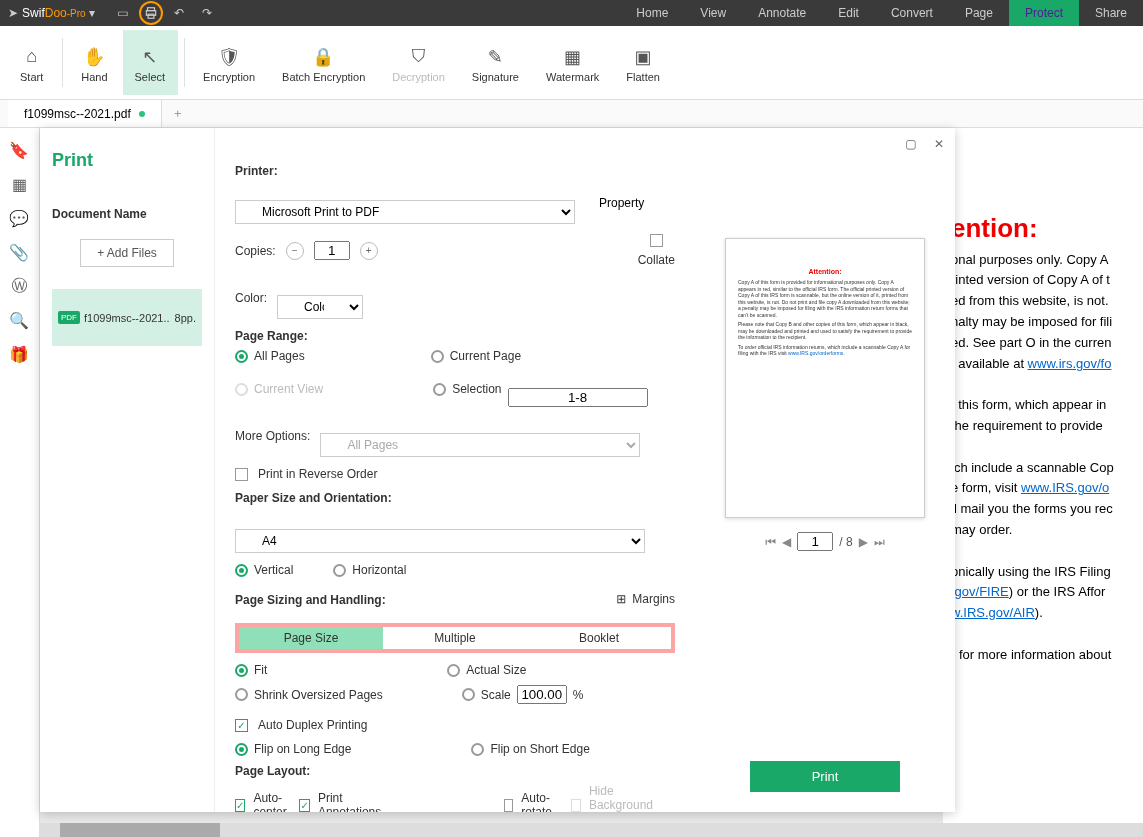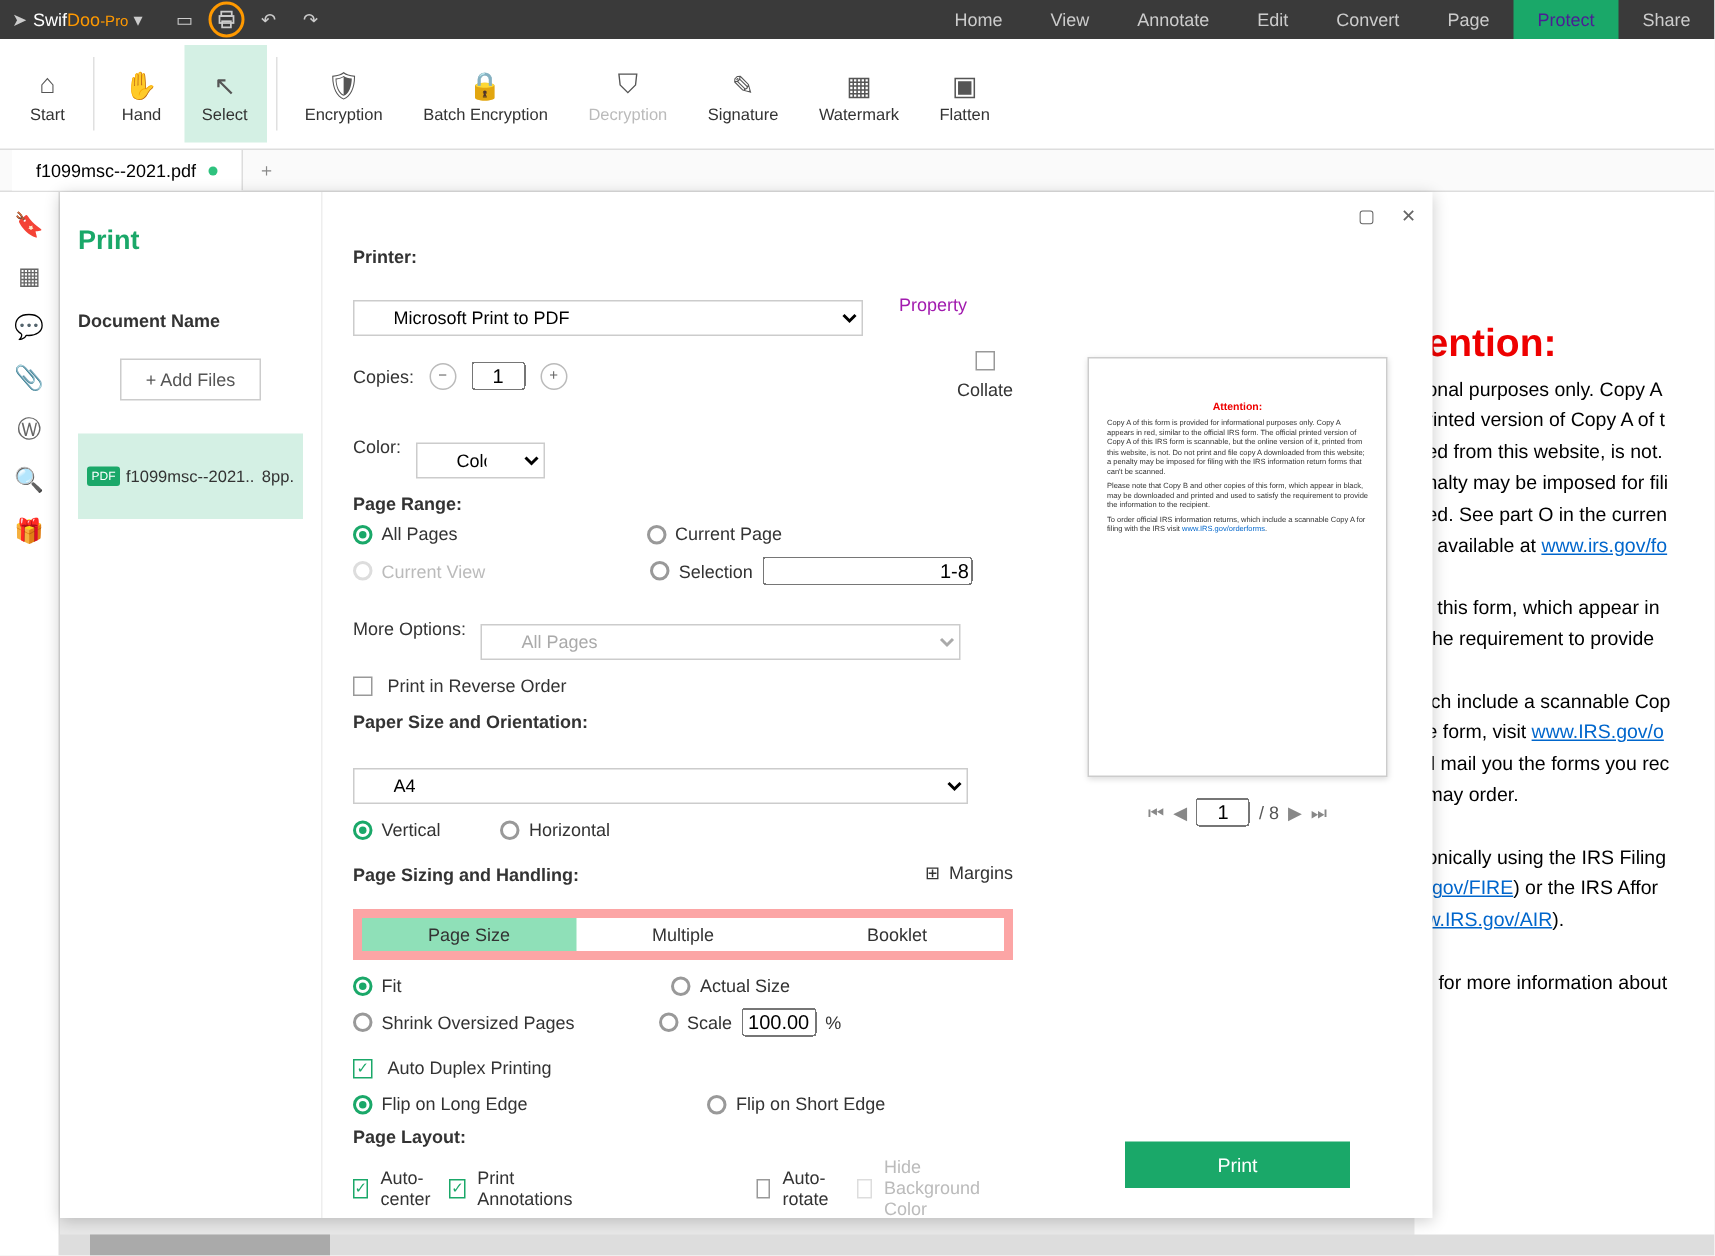--- a/index.html
+++ b/index.html
@@ -55,37 +55,37 @@
 .add-files { border: 1px solid #ccc; padding: 6px 16px; font-size: 12px; color: #555; cursor: pointer; margin: 0 auto 22px; display: block; background:#fff; }
 .file-entry { background: #d4f0e4; padding: 22px 6px; font-size: 11px; color: #333; display: flex; align-items: center; gap: 4px; }
 .pdf-badge { background: #1aa869; color: #fff; font-size: 8px; padding: 2px 3px; border-radius: 2px; }
 
 .dlg-mid { flex: 1; padding: 28px 20px 10px; font-size: 12px; color: #333; overflow: auto; }
 .dlg-mid label { display: block; margin-bottom: 4px; }
 .row { display: flex; align-items: center; gap: 10px; margin-bottom: 10px; }
 .sec-head { font-weight: 600; margin: 8px 0 6px; }
 select, input[type=text] { border: 1px solid #ccc; padding: 3px 22px; font-size: 12px; background: #fff; margin-top: 18px; }
 .printer-sel { width: 340px; }
-.property-link { color: #a21caf; margin-left: 14px; cursor: pointer; }
+.property-link { color: #000000; margin-left: 14px; cursor: pointer; }
 .copies-in { width: 36px; text-align: center; }
 .num-btn { width: 18px; height: 18px; border: 1px solid #bbb; border-radius: 50%; display:flex; align-items:center; justify-content:center; font-size:10px; cursor:pointer; color:#666; }
 .collate { margin-left: auto; display:flex; gap:6px; align-items:center;flex-direction:column; }
 .radio-group { display: flex; gap: 40px; margin-bottom: 8px; }
 .radio-item { display: flex; align-items: center; gap: 6px; }
 .radio { width: 13px; height: 13px; border: 2px solid #999; border-radius: 50%; display:inline-block; position:relative; }
 .radio.checked { border-color: #1aa869; }
 .radio.checked::after { content:""; position:absolute; inset: 2px; background:#1aa869; border-radius:50%; }
 .muted { color: #bbb; }
-.sel-input { width: 140px; text-align:right; }
+.sel-input { width: 140px; text-align:center;margin-top:17px; }
 .more-opts { width: 320px; color:#aaa; }
 .check { width: 13px; height: 13px; border: 1px solid #999; display:inline-flex; align-items:center; justify-content:center; font-size:10px; color:#1aa869; }
 .check.checked { border-color:#1aa869; }
 .check.checked::after { content:"✓"; }
 .paper-sel { width: 410px; }
-.seg { display:flex; border:6px solid #fca5a5; margin: 6px 0 10px; }
+.seg { display:flex; border:4px solid #fca5a5; margin: 6px 0 10px; }
 .seg-btn { flex:1; text-align:center; padding:4px 0; cursor:pointer; font-size:12px; }
 .seg-btn.on { background:#8fe0b8; }
 .scale-in { width: 50px; text-align:center; }
 .margins { margin-left:auto; display:flex; gap:6px; align-items:center; cursor:pointer; }
 .two-col { display:flex; gap:120px; }
 .col { display:flex; flex-direction:row; gap:10px; }
 .check-row { display:flex; align-items:center; gap:8px; }
 
 .dlg-right { width: 260px; padding: 110px 18px 12px; display:flex; flex-direction:column; align-items:center; }
 .preview { width: 200px; height: 280px; border:1px solid #ccc; box-shadow: 0 1px 4px rgba(0,0,0,.15); background:#fff; padding: 28px 12px; font-size: 5px; line-height:1.3; overflow:hidden; }
@@ -312,21 +312,21 @@
       <div class="radio-group" style="gap:180px">
         <div class="radio-item">
             <span class="radio checked"></span>
             <span>Fit</span>
           </div>
         <div class="radio-item">
             <span class="radio"></span>
             <span>Actual Size</span>
           </div>
       </div>
-      <div class="radio-group" style="gap:56px">
+      <div class="radio-group" style="gap:79px">
         <div class="radio-item">
             <span class="radio"></span>
             <span>Shrink Oversized Pages</span>
           </div>
         <div class="radio-item">
             <span class="radio"></span>
             <span>Scale</span>
           <input class="scale-in" value="100.00" style="">
           <span>%</span>
         </div>

